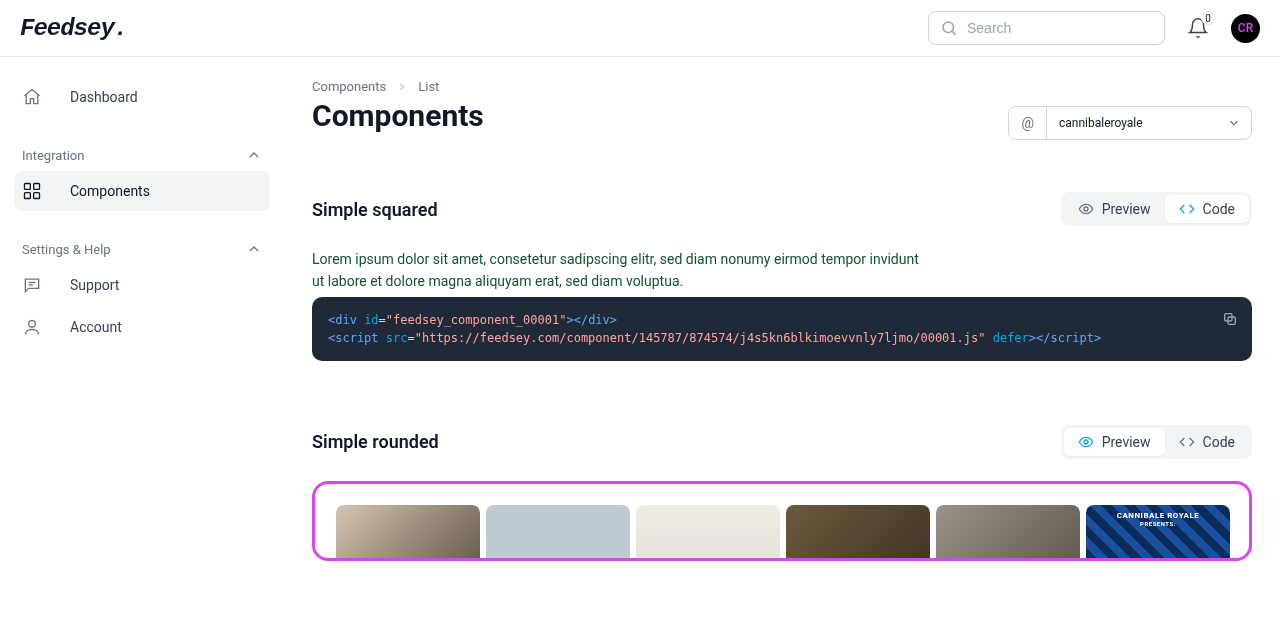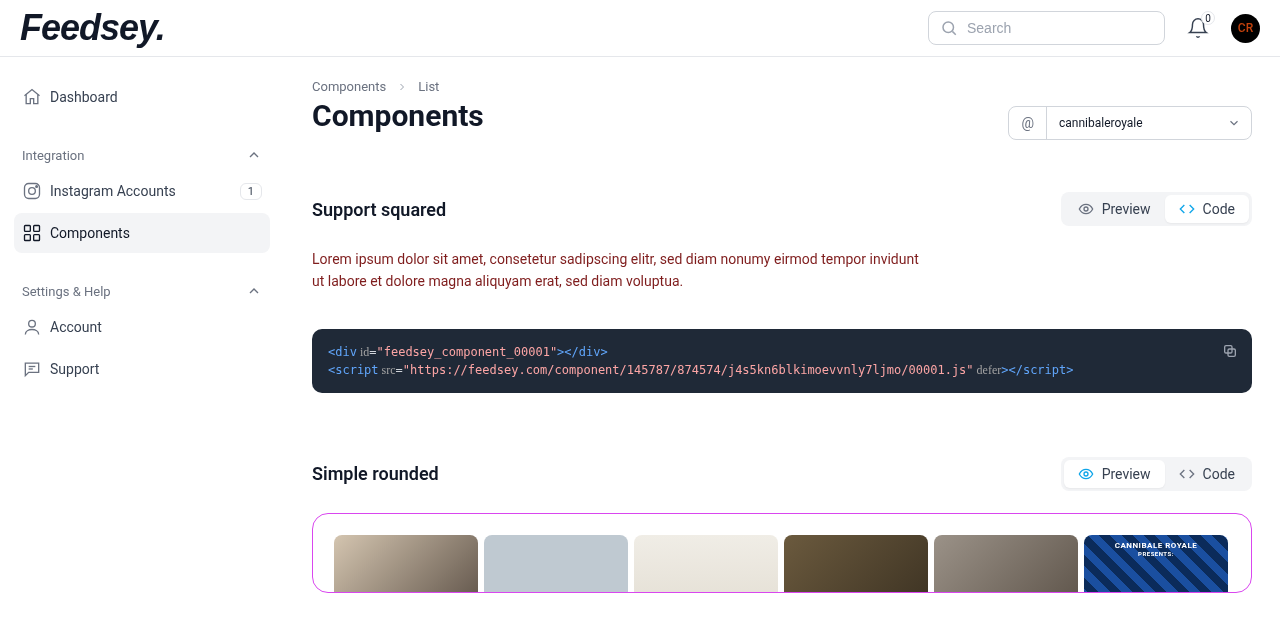--- a/index.html
+++ b/index.html
@@ -1,34 +1,34 @@
 <!DOCTYPE html>
 <html><head>
   <meta charset="utf-8">
   <style>
     * { margin: 0; padding: 0; box-sizing: border-box; }
     body { font-family: -apple-system, BlinkMacSystemFont, 'Segoe UI', Roboto, Helvetica, Arial, sans-serif; background: #fff; color: #111827; }
     
     
     .header { display: flex; align-items: center; justify-content: space-between; padding: 12px 20px; border-bottom: 1px solid #e5e7eb; height: 57px; }
-    .logo { font-family: Liberation Sans, sans-serif; font-size: 36px; font-weight: bold; font-style: italic; letter-spacing: -1px; }
+    .logo { font-family: Liberation Mono, monospace; font-size: 24px; font-weight: bold; font-style: italic; letter-spacing: -1px; }
     .header-right { display: flex; align-items: center; gap: 22px; }
     .search-wrap { position: relative; }
     .search-input { width: 237px; height: 34px; border: 1px solid #d1d5db; border-radius: 8px; padding: 0 12px 0 38px; font-size: 14px; outline: none; }
     .search-input::placeholder { color: #9ca3af; }
     .search-icon { position: absolute; left: 12px; top: 50%; transform: translateY(-50%); width: 18px; height: 18px; color: #9ca3af; }
     .notif-wrap { position: relative; }
     .notif-icon { width: 22px; height: 22px; color: #374151; }
     .notif-badge { position: absolute; top: -6px; right: -6px; background: #fff; border: 1px solid #e5e7eb; color: #111827; font-size: 10px; min-width: 14px; height: 14px; border-radius: 7px; display: flex; align-items: center; justify-content: center; padding: 0 3px; }
-    .avatar { width: 29px; height: 29px; border-radius: 50%; background: #000; color: #c2410c; display: flex; align-items: center; justify-content: center; font-size: 12px; font-weight: 500; }
+    .avatar { width: 29px; height: 29px; border-radius: 50%; background: #000; color: #d946ef; display: flex; align-items: center; justify-content: center; font-size: 12px; font-weight: 500; }
     
     
     .layout { display: flex; }
     .sidebar { width: 284px; padding: 20px 14px; }
-    .nav-item { display: flex; align-items: center; gap: 8px; padding: 10px 8px; border-radius: 8px; font-size: 14px; color: #374151; cursor: pointer; margin-bottom: 2px; }
+    .nav-item { display: flex; align-items: center; gap: 28px; padding: 10px 8px; border-radius: 8px; font-size: 14px; color: #374151; cursor: pointer; margin-bottom: 2px; }
     .nav-item.active { background: #f3f4f6; color: #111827; }
     .nav-item .nav-icon { width: 20px; height: 20px; flex-shrink: 0; color: #6b7280; }
     .nav-item.active .nav-icon { color: #111827; }
     .nav-badge { margin-left: auto; background: #fff; border: 1px solid #e5e7eb; border-radius: 6px; padding: 1px 7px; font-size: 11px; color: #374151; }
     .nav-section { display: flex; align-items: center; justify-content: space-between; padding: 10px 8px 8px; font-size: 13px; color: #6b7280; margin-top: 20px; cursor: pointer; }
     .nav-section:first-of-type { margin-top: 22px; }
     .chevron { width: 16px; height: 16px; }
     
     
     .main { flex: 1; padding: 22px 28px 0 28px; max-width: 996px; }
@@ -45,31 +45,31 @@
     .section { margin-bottom: 64px; }
     .section-header { display: flex; align-items: center; justify-content: space-between; margin-bottom: 22px; }
     .section-title { font-size: 18px; font-weight: 600; }
     .toggle { display: flex; background: #f3f4f6; border-radius: 8px; padding: 3px; }
     .toggle-btn { display: flex; align-items: center; gap: 8px; padding: 6px 14px; border-radius: 6px; font-size: 14px; cursor: pointer; color: #374151; }
     .toggle-btn.active { background: #fff; box-shadow: 0 1px 2px rgba(0,0,0,0.05); }
     .toggle-btn .ticon { width: 16px; height: 16px; }
     .toggle-btn .ticon.eye { color: #0ea5e9; }
     .toggle-btn .ticon.code { color: #0ea5e9; }
     .toggle-btn:not(.active) .ticon { color: #6b7280; }
-    .section-desc { font-size: 14px; color: #7f1d1d; line-height: 1.6; max-width: 620px; margin-bottom: 36px; }
+    .section-desc { font-size: 14px; color: #14532d; line-height: 1.6; max-width: 620px; margin-bottom: 4px; }
     
     
     .code-block { position: relative; background: #1f2937; border-radius: 10px; padding: 14px 16px; font-family: 'SF Mono', Monaco, Consolas, monospace; font-size: 12px; line-height: 1.5; color: #d1d5db; overflow-x: auto; }
     .code-block .t-tag { color: #60a5fa; }
-    .code-block .t-attr { color: #a3a3a3; font-family: Liberation Serif, serif; }
+    .code-block .t-attr { color: #0ea5e9; }
     .code-block .t-str { color: #fca5a5; }
     .copy-btn { position: absolute; top: 10px; right: 10px; width: 24px; height: 24px; display: flex; align-items: center; justify-content: center; color: #9ca3af; cursor: pointer; }
     
     
-    .gallery-wrap { border: 1px solid #d946ef; border-radius: 16px; padding: 21px; overflow: hidden; }
+    .gallery-wrap { border: 3px solid #d946ef; border-radius: 16px; padding: 21px; overflow: hidden; }
     .gallery { display: flex; gap: 6px; }
     .gallery-item { width: 144px; height: 144px; border-radius: 8px; flex-shrink: 0; background: #e5e7eb; position: relative; overflow: hidden; }
     
     svg { display: block; }
   </style>
 </head>
 <body>
 
 <div class="header">
   <div class="logo">Feedsey.</div>
@@ -103,62 +103,53 @@
       <span>Dashboard</span>
     </div>
 
     <div class="nav-section">
       <span>Integration</span>
       <svg class="chevron" viewBox="0 0 24 24" fill="none" stroke="currentColor" stroke-width="2">
           <polyline points="6 15 12 9 18 15"></polyline>
         </svg>
     </div>
 
-    <div class="nav-item">
-      <svg class="nav-icon" viewBox="0 0 24 24" fill="none" stroke="currentColor" stroke-width="1.6">
-          <rect x="3" y="3" width="18" height="18" rx="5"></rect>
-          <circle cx="12" cy="12" r="4"></circle>
-          <circle cx="17.5" cy="6.5" r="1" fill="currentColor"></circle>
-        </svg>
-      <span>Instagram Accounts</span>
-      <span class="nav-badge">1</span>
-    </div>
 
     <div class="nav-item active">
       <svg class="nav-icon" viewBox="0 0 24 24" fill="none" stroke="currentColor" stroke-width="1.6">
           <rect x="3" y="3" width="7" height="7" rx="1"></rect>
           <rect x="14" y="3" width="7" height="7" rx="1"></rect>
           <rect x="3" y="14" width="7" height="7" rx="1"></rect>
           <rect x="14" y="14" width="7" height="7" rx="1"></rect>
         </svg>
       <span>Components</span>
     </div>
 
     <div class="nav-section">
       <span>Settings &amp; Help</span>
       <svg class="chevron" viewBox="0 0 24 24" fill="none" stroke="currentColor" stroke-width="2">
           <polyline points="6 15 12 9 18 15"></polyline>
         </svg>
     </div>
 
     <div class="nav-item">
       <svg class="nav-icon" viewBox="0 0 24 24" fill="none" stroke="currentColor" stroke-width="1.6">
-          <circle cx="12" cy="8" r="4"></circle>
-          <path d="M4 21c0-4 4-6 8-6s8 2 8 6"></path>
-        </svg>
-      <span>Account</span>
-    </div>
-
-    <div class="nav-item">
-      <svg class="nav-icon" viewBox="0 0 24 24" fill="none" stroke="currentColor" stroke-width="1.6">
           <path d="M4 5h16v11H8l-4 4V5z"></path>
           <line x1="8" y1="9" x2="16" y2="9"></line>
           <line x1="8" y1="12" x2="13" y2="12"></line>
         </svg>
       <span>Support</span>
+    </div>
+
+    <div class="nav-item">
+      <svg class="nav-icon" viewBox="0 0 24 24" fill="none" stroke="currentColor" stroke-width="1.6">
+          <circle cx="12" cy="8" r="4"></circle>
+          <path d="M4 21c0-4 4-6 8-6s8 2 8 6"></path>
+        </svg>
+      <span>Account</span>
     </div>
   </aside>
 
   <main class="main">
     <div class="breadcrumb">
       <span>Components</span>
       <svg class="sep" viewBox="0 0 24 24" fill="none" stroke="currentColor" stroke-width="2">
           <polyline points="9 6 15 12 9 18"></polyline>
         </svg>
       <span>List</span>
@@ -172,21 +163,21 @@
         <span class="account-chev">
           <svg width="14" height="14" viewBox="0 0 24 24" fill="none" stroke="currentColor" stroke-width="2">
               <polyline points="6 9 12 15 18 9"></polyline>
             </svg>
         </span>
       </div>
     </div>
 
     <div class="section">
       <div class="section-header">
-        <div class="section-title">Support squared</div>
+        <div class="section-title">Simple squared</div>
         <div class="toggle">
           <div class="toggle-btn">
             <svg class="ticon eye" viewBox="0 0 24 24" fill="none" stroke="currentColor" stroke-width="2">
                 <path d="M2 12s3.5-7 10-7 10 7 10 7-3.5 7-10 7-10-7-10-7z"></path>
                 <circle cx="12" cy="12" r="3"></circle>
               </svg>
             <span>Preview</span>
           </div>
           <div class="toggle-btn active">
             <svg class="ticon code" viewBox="0 0 24 24" fill="none" stroke="currentColor" stroke-width="2">

